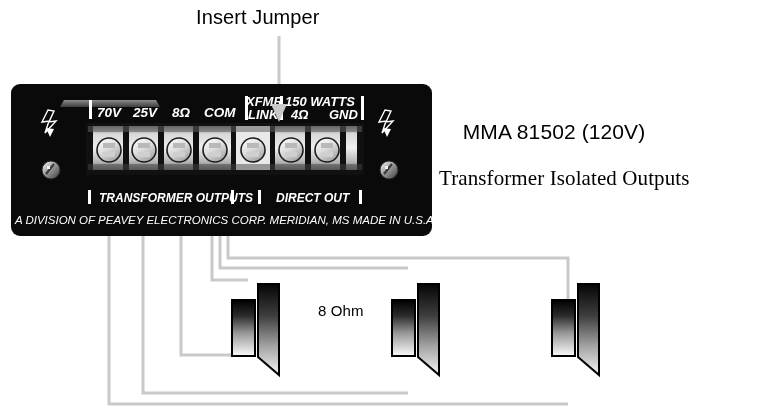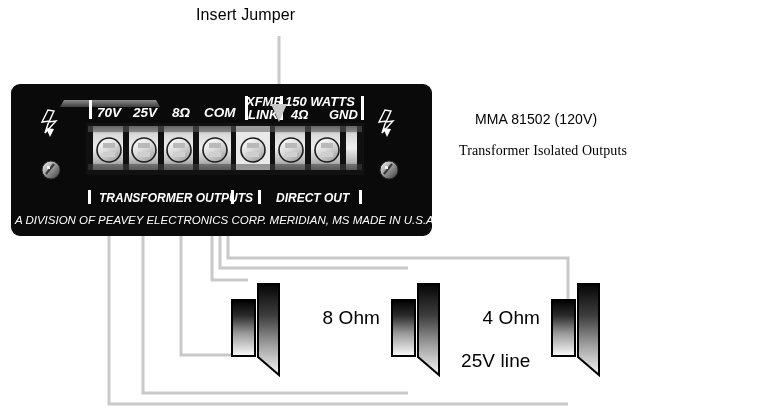--- a/index.html
+++ b/index.html
@@ -26,35 +26,35 @@
   .htmltext {
     position: absolute;
     color: #000000;
     font-family: "Liberation Sans", sans-serif;
     white-space: pre;
     line-height: 1.12;
   }
   #insert-jumper-label {
     left: 196px;
     top: 6px;
-    font-size: 16px;
+    font-size: 20px;
     letter-spacing: 0.1px;
   }
   #model-title {
-    left: 459px;
+    left: 439px;
     top: 96px;
-    font-size: 14px;
+    font-size: 21px;
     letter-spacing: 0.1px;
   }
   #model-title .line2 {
     display: block;
     font-family: Liberation Serif, serif;
   }
   .spk-label {
-    font-size: 19px;
+    font-size: 15px;
     letter-spacing: 0.1px;
   }
   #spk-label-0 { left: 301px; top: 286px; }
   #spk-label-1 { left: 461px; top: 286px; }
   #spk-label-2 { left: 621px; top: 286px; }
   .spk-label .l2 { display: block; }
 </style>
 </head>
 <body>
 
@@ -255,19 +255,15 @@
   <div class="htmltext" id="model-title">
     <span>MMA 81502 (120V)</span>
     <span class="line2">Transformer Isolated Outputs</span>
   </div>
 
   <div class="htmltext spk-label" id="spk-label-0">
     <span>8 Ohm</span>
     <span class="l2"></span>
   </div>
 
-  <div class="htmltext spk-label" id="spk-label-1">
-    <span>4 Ohm</span>
-    <span class="l2">25V line</span>
-  </div>
 
 
 </div>
 
 </body></html>

